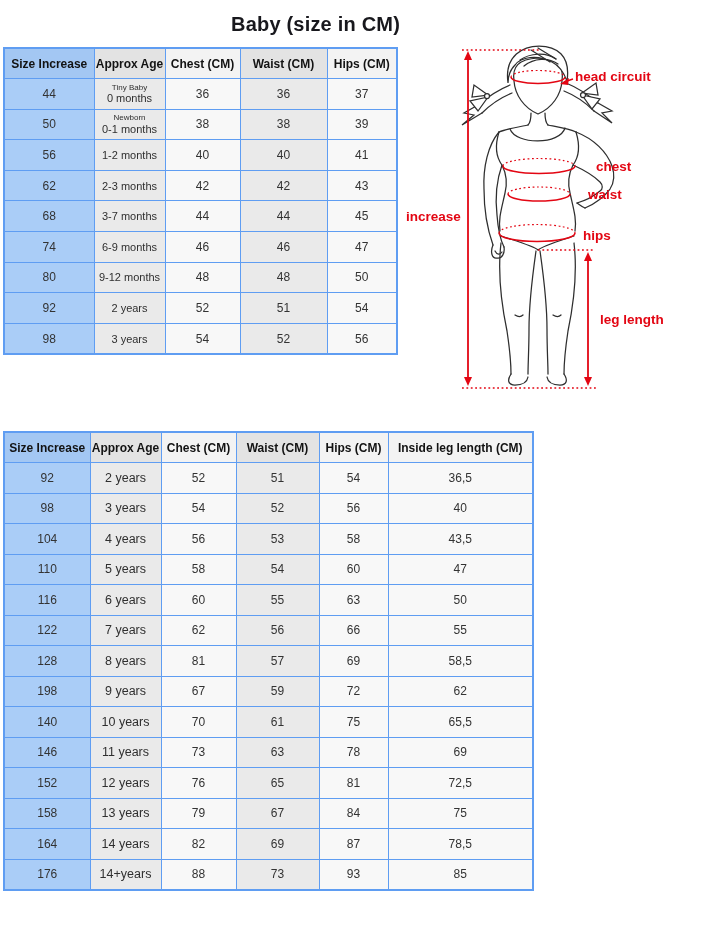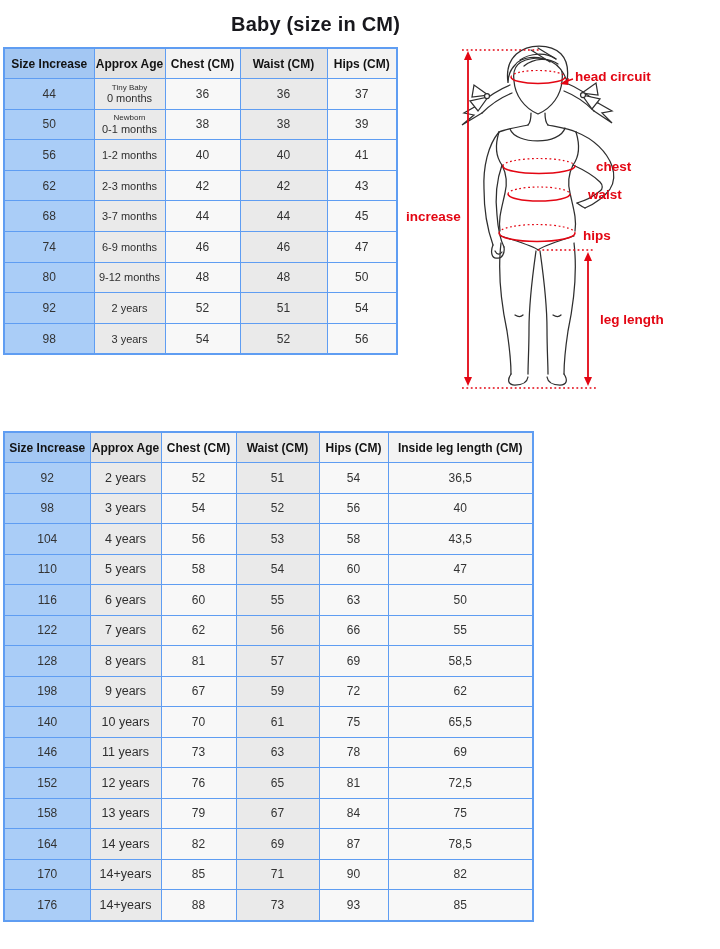--- a/index.html
+++ b/index.html
@@ -248,28 +248,20 @@
         </tr>
         <tr>
           <td class="c-blue">164</td>
           <td class="c-gray age-cell">14 years</td>
           <td class="c-white">82</td>
           <td class="c-gray">69</td>
           <td class="c-white">87</td>
           <td class="c-white">78,5</td>
         </tr>
         <tr>
-          <td class="c-blue">170</td>
-          <td class="c-gray age-cell">14+years</td>
-          <td class="c-white">85</td>
-          <td class="c-gray">71</td>
-          <td class="c-white">90</td>
-          <td class="c-white">82</td>
-        </tr>
-        <tr>
           <td class="c-blue">176</td>
           <td class="c-gray age-cell">14+years</td>
           <td class="c-white">88</td>
           <td class="c-gray">73</td>
           <td class="c-white">93</td>
           <td class="c-white">85</td>
         </tr>
       </tbody>
     </table>
 

